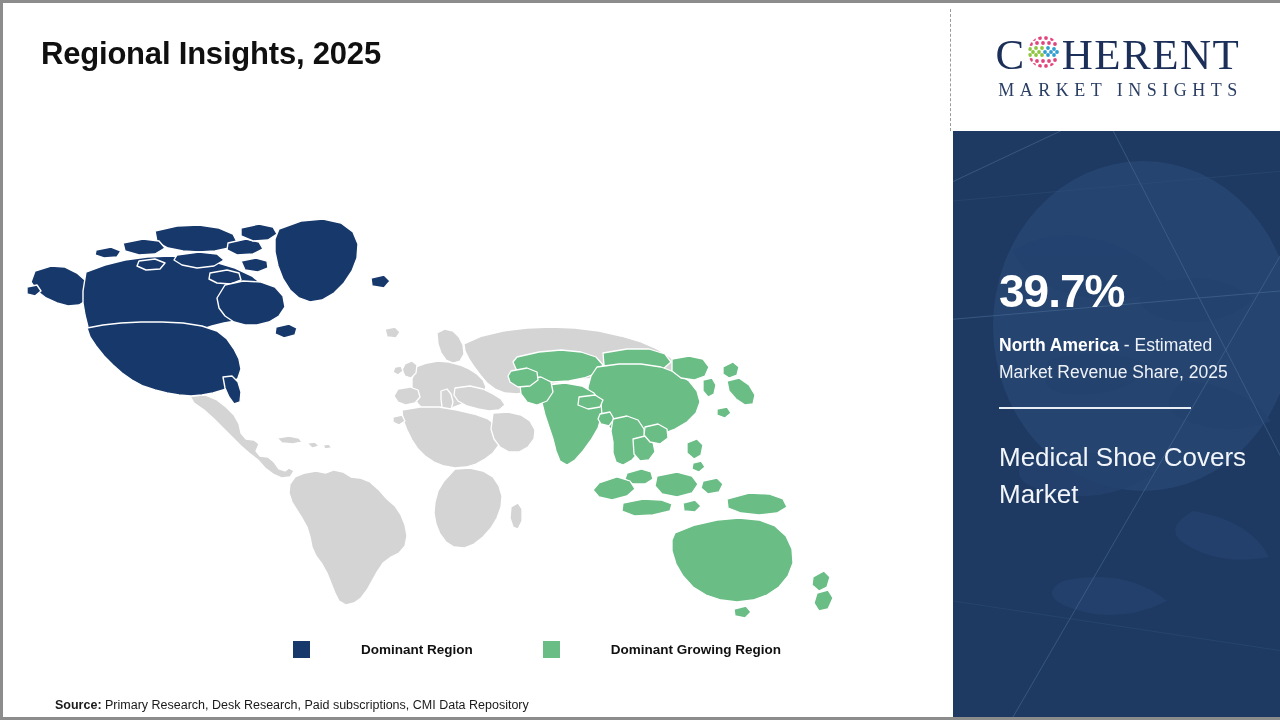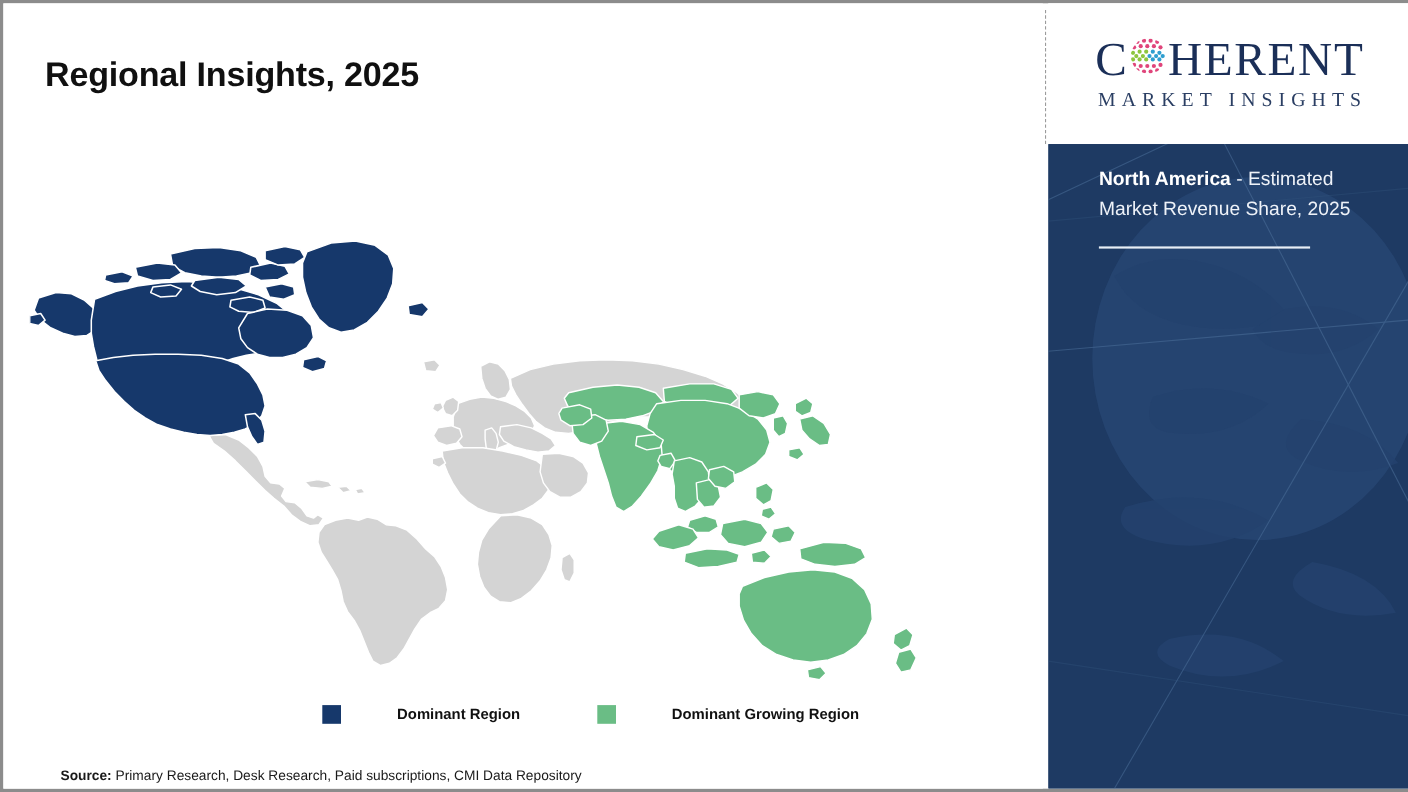--- a/index.html
+++ b/index.html
@@ -19,21 +19,21 @@
     overflow:hidden;
   }
 
   
   #left-panel {
     position:absolute; left:0; top:0;
     width:945px; height:714px;
     background:#ffffff;
   }
   #page-title {
-    position:absolute; left:38px; top:47px;
+    position:absolute; left:38px; top:33px;
     font-size:31px; font-weight:bold; color:#101010;
     letter-spacing:-0.2px;
   }
   #market-size-line {
     position:absolute; left:0; top:126px; width:945px;
     text-align:center;
     font-size:25px; color:#1a1a1a;
     white-space:nowrap;
   }
   #market-size-line .label { font-weight:normal; }
@@ -356,20 +356,22 @@
           <path d="M330 120 L60 586"></path>
           <path d="M-20 60 L150 -20"></path>
         </g>
         <g stroke="#35557f" stroke-width="1" opacity="0.35" fill="none">
           <path d="M0 70 L330 40"></path>
           <path d="M0 470 L330 520"></path>
         </g>
       </svg>
 
       <div id="panel-content">
+        <div id="stat-value">39.7%</div>
         <div id="stat-desc">
           <span class="region-name">North America</span><span> - Estimated Market Revenue Share, 2025</span>
         </div>
         <div id="stat-divider"></div>
+        <div id="market-name">Medical Shoe Covers Market</div>
       </div>
     </div>
   </div>
 </div>
 
 </body></html>

